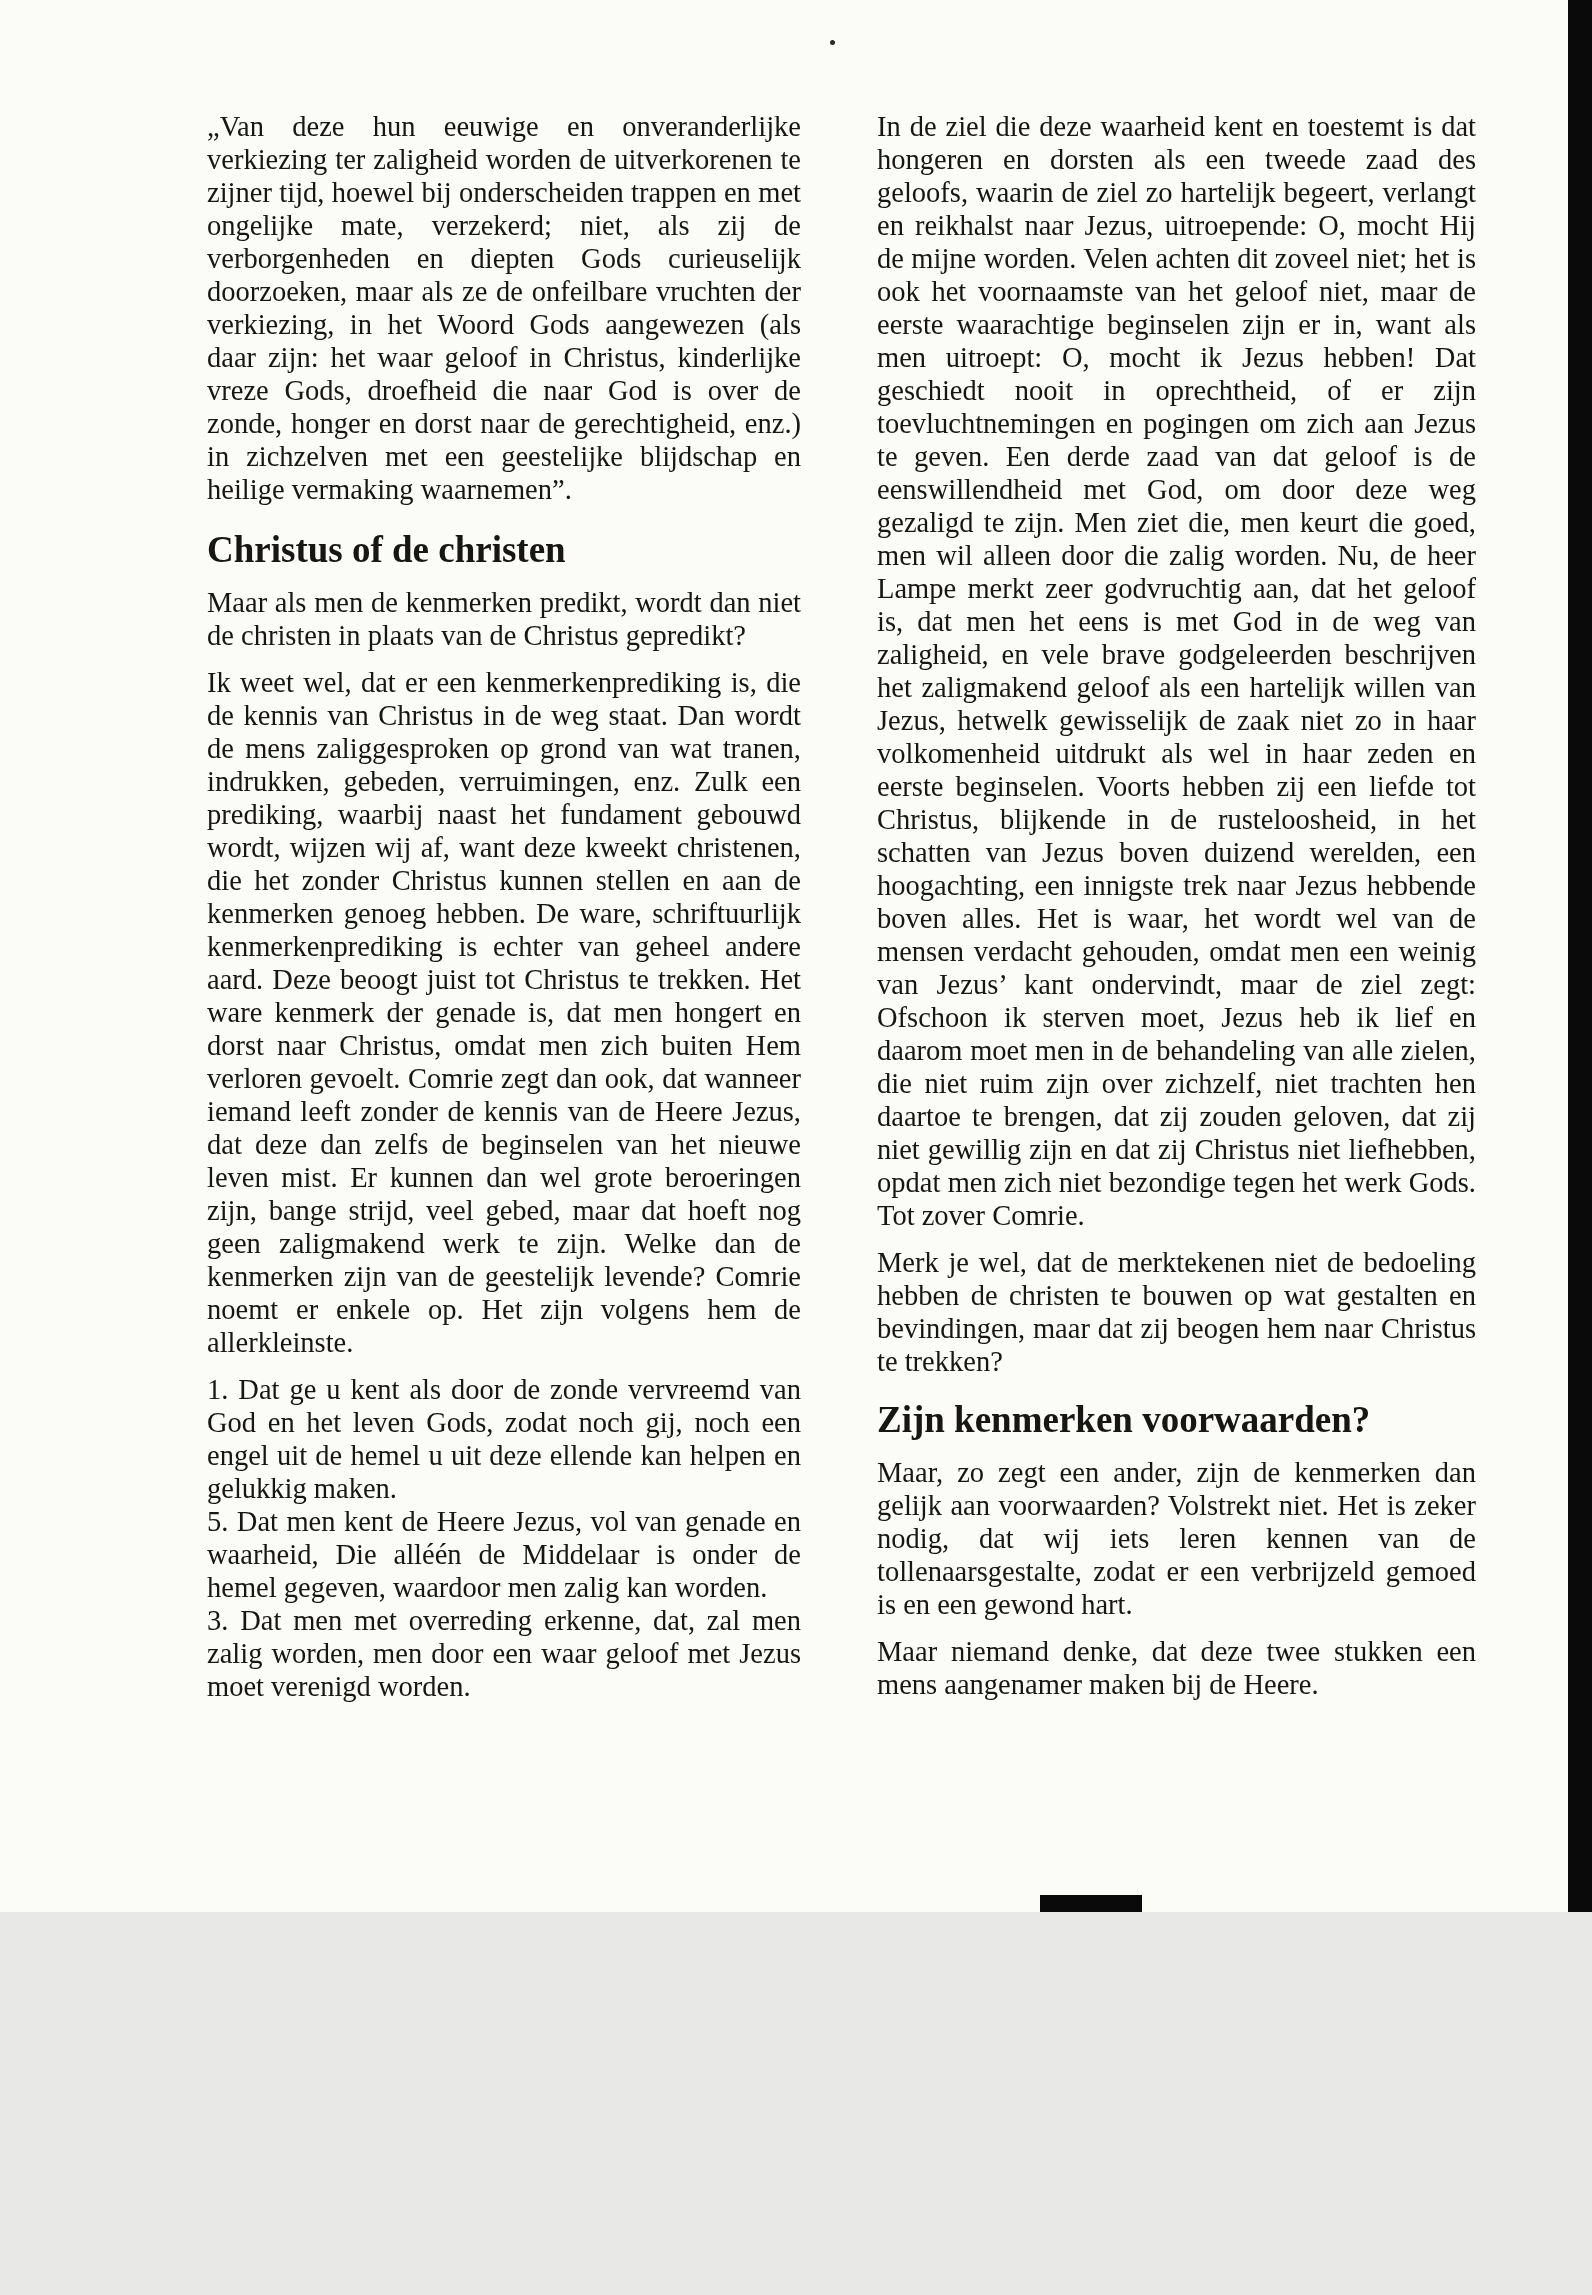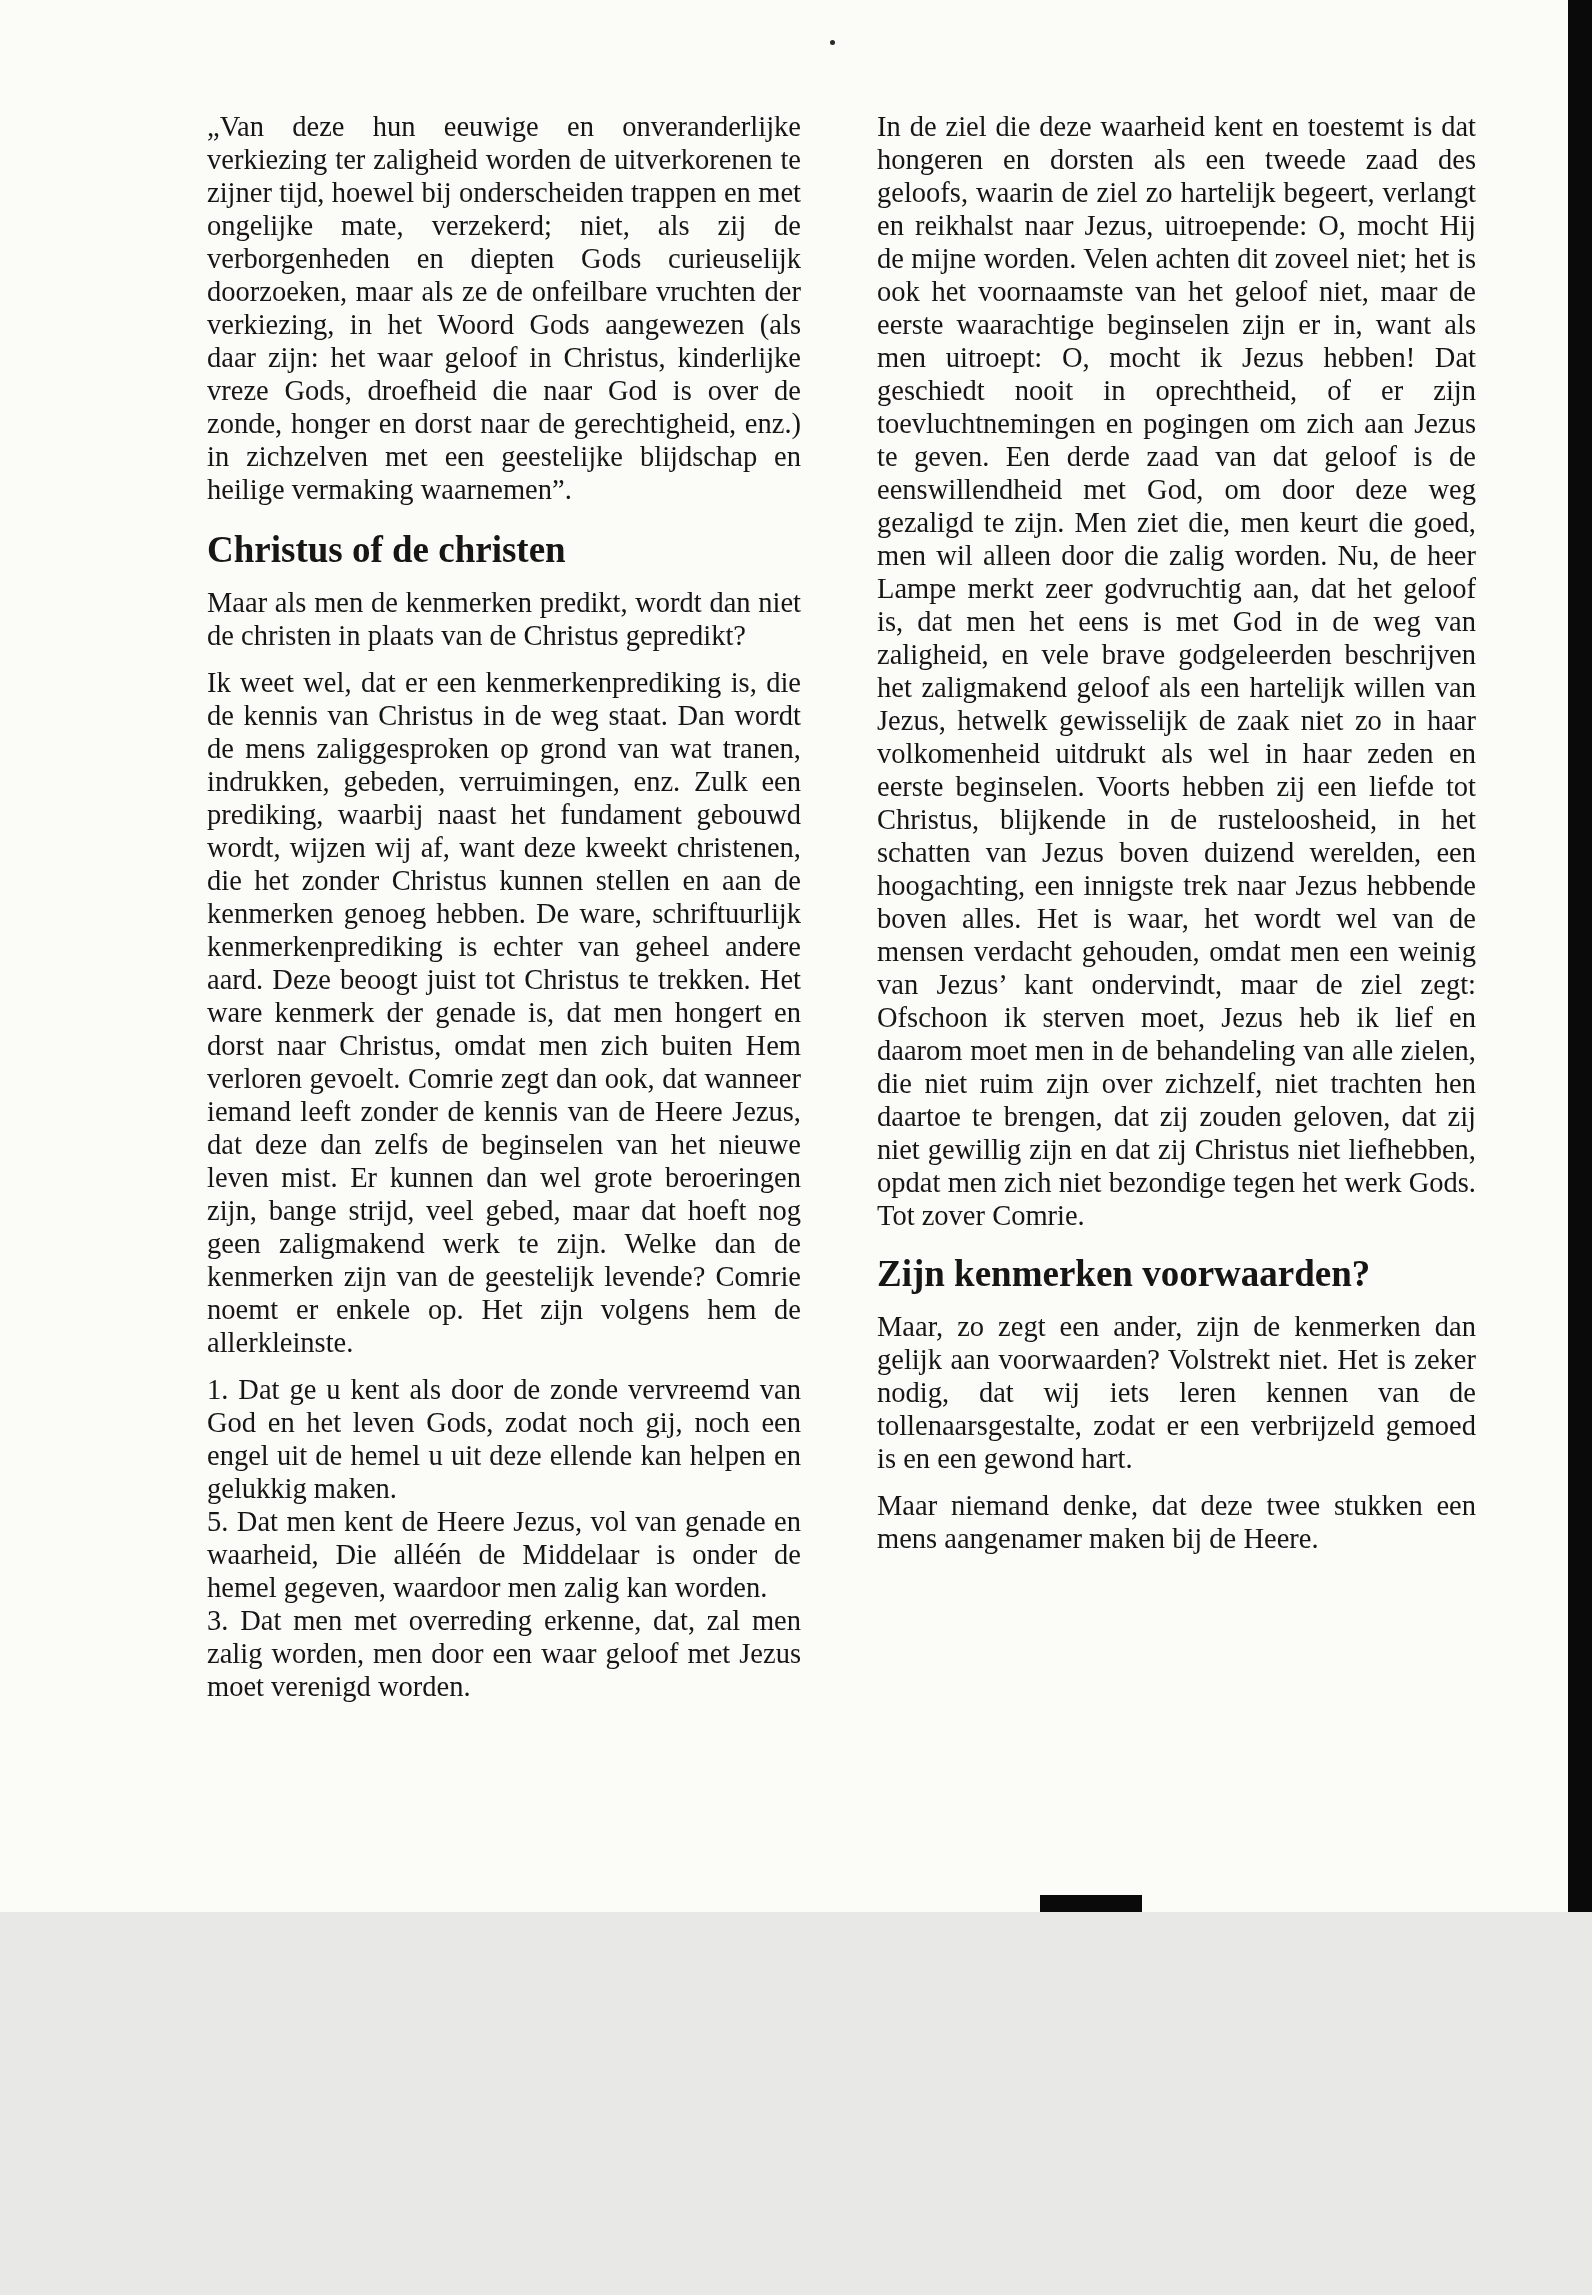--- a/index.html
+++ b/index.html
@@ -89,20 +89,21 @@
     <h2 class="heading">Christus of de christen</h2>
     <p class="para">Maar als men de kenmerken predikt, wordt dan niet de christen in plaats van de Christus gepredikt?</p>
     <p class="para">Ik weet wel, dat er een kenmerkenprediking is, die de kennis van Christus in de weg staat. Dan wordt de mens zaliggesproken op grond van wat tranen, indrukken, gebeden, verruimingen, enz. Zulk een prediking, waarbij naast het fundament gebouwd wordt, wijzen wij af, want deze kweekt christenen, die het zonder Christus kunnen stellen en aan de kenmerken genoeg hebben. De ware, schriftuurlijk kenmerkenprediking is echter van geheel andere aard. Deze beoogt juist tot Christus te trekken. Het ware kenmerk der genade is, dat men hongert en dorst naar Christus, omdat men zich buiten Hem verloren gevoelt. Comrie zegt dan ook, dat wanneer iemand leeft zonder de kennis van de Heere Jezus, dat deze dan zelfs de beginselen van het nieuwe leven mist. Er kunnen dan wel grote beroeringen zijn, bange strijd, veel gebed, maar dat hoeft nog geen zaligmakend werk te zijn. Welke dan de kenmerken zijn van de geestelijk levende? Comrie noemt er enkele op. Het zijn volgens hem de allerkleinste.</p>
     <p class="para item">1. Dat ge u kent als door de zonde vervreemd van God en het leven Gods, zodat noch gij, noch een engel uit de hemel u uit deze ellende kan helpen en gelukkig maken.</p>
     <p class="para item">5. Dat men kent de Heere Jezus, vol van genade en waarheid, Die alléén de Middelaar is onder de hemel gegeven, waardoor men zalig kan worden.</p>
     <p class="para item">3. Dat men met overreding erkenne, dat, zal men zalig worden, men door een waar geloof met Jezus moet verenigd worden.</p>
   </div>
 
   <div class="col col-right">
     <p class="para">In de ziel die deze waarheid kent en toestemt is dat hongeren en dorsten als een tweede zaad des geloofs, waarin de ziel zo hartelijk begeert, verlangt en reikhalst naar Jezus, uitroepende: O, mocht Hij de mijne worden. Velen achten dit zoveel niet; het is ook het voornaamste van het geloof niet, maar de eerste waarachtige beginselen zijn er in, want als men uitroept: O, mocht ik Jezus hebben! Dat geschiedt nooit in oprechtheid, of er zijn toevluchtnemingen en pogingen om zich aan Jezus te geven. Een derde zaad van dat geloof is de eenswillendheid met God, om door deze weg gezaligd te zijn. Men ziet die, men keurt die goed, men wil alleen door die zalig worden. Nu, de heer Lampe merkt zeer godvruchtig aan, dat het geloof is, dat men het eens is met God in de weg van zaligheid, en vele brave godgeleerden beschrijven het zaligmakend geloof als een hartelijk willen van Jezus, hetwelk gewisselijk de zaak niet zo in haar volkomenheid uitdrukt als wel in haar zeden en eerste beginselen. Voorts hebben zij een liefde tot Christus, blijkende in de rusteloosheid, in het schatten van Jezus boven duizend werelden, een hoogachting, een innigste trek naar Jezus hebbende boven alles. Het is waar, het wordt wel van de mensen verdacht gehouden, omdat men een weinig van Jezus’ kant ondervindt, maar de ziel zegt: Ofschoon ik sterven moet, Jezus heb ik lief en daarom moet men in de behandeling van alle zielen, die niet ruim zijn over zichzelf, niet trachten hen daartoe te brengen, dat zij zouden geloven, dat zij niet gewillig zijn en dat zij Christus niet liefhebben, opdat men zich niet bezondige tegen het werk Gods. Tot zover Comrie.</p>
+    <p class="para">Merk je wel, dat de merktekenen niet de bedoeling hebben de christen te bouwen op wat gestalten en bevindingen, maar dat zij beogen hem naar Christus te trekken?</p>
     <h2 class="heading">Zijn kenmerken voorwaarden?</h2>
     <p class="para">Maar, zo zegt een ander, zijn de kenmerken dan gelijk aan voorwaarden? Volstrekt niet. Het is zeker nodig, dat wij iets leren kennen van de tollenaarsgestalte, zodat er een verbrijzeld gemoed is en een gewond hart.</p>
     <p class="para">Maar niemand denke, dat deze twee stukken een mens aangenamer maken bij de Heere.</p>
   </div>
 
   <div class="page-number">424</div>
 
   <div class="artifact-right-bar"></div>
   <div class="artifact-bottom-mark"></div>
   <div class="artifact-dot"></div>

